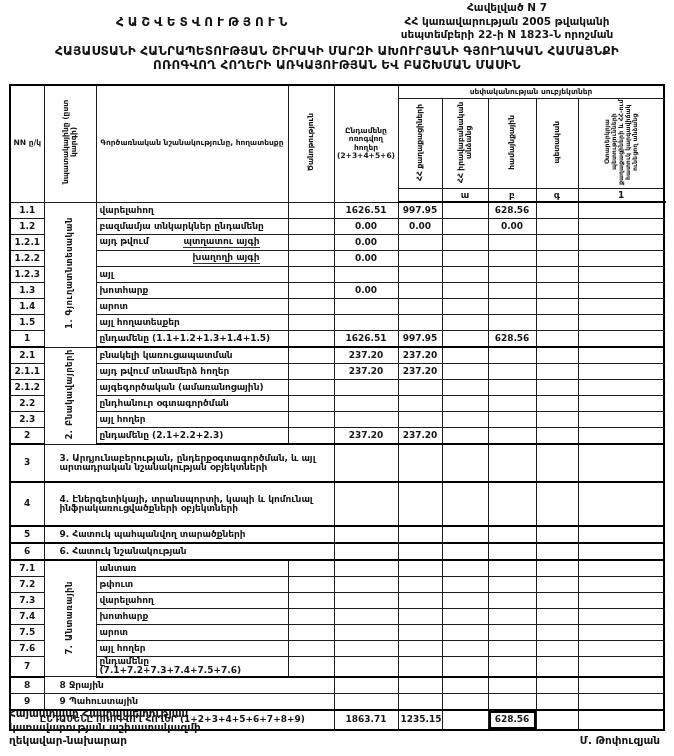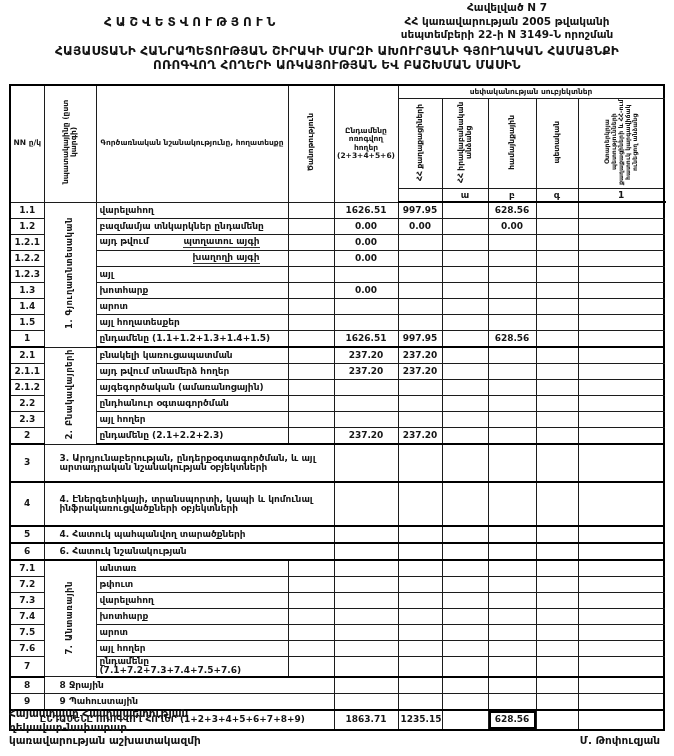--- a/index.html
+++ b/index.html
@@ -9,21 +9,21 @@
     font-family:"DejaVu Sans", sans-serif;
     color:#141414;
     position:relative;
     overflow:hidden;
   }
   .sheet { position:relative; width:674px; height:756px; }
 
   
   .head { position:relative; height:84px; }
   .report-word {
-    position:absolute; left:104px; top:15px;
+    position:absolute; left:116px; top:15px;
     font-size:12px; font-weight:bold; letter-spacing:4px;
   }
   .right-block {
     position:absolute; right:12px; top:1px; width:310px;
     text-align:center; font-weight:bold; font-size:10.5px; line-height:1.3;
   }
   .title1, .title2 {
     position:absolute; left:0; width:100%;
     text-align:center; font-weight:bold; font-size:12px; letter-spacing:0.2px;
   }
@@ -83,21 +83,21 @@
 </head>
 <body>
 
 <div class="sheet">
 
   <div class="head">
     <div class="report-word">ՀԱՇՎԵՏՎՈՒԹՅՈՒՆ</div>
     <div class="right-block">
       <div>Հավելված N 7</div>
       <div>ՀՀ կառավարության 2005 թվականի</div>
-      <div>սեպտեմբերի 22-ի N 3149-Ն որոշման</div>
+      <div>սեպտեմբերի 22-ի N 1823-Ն որոշման</div>
     </div>
     <div class="title1">ՀԱՅԱՍՏԱՆԻ ՀԱՆՐԱՊԵՏՈՒԹՅԱՆ ՇԻՐԱԿԻ ՄԱՐԶԻ ԱԽՈՒՐՅԱՆԻ ԳՅՈՒՂԱԿԱՆ ՀԱՄԱՅՆՔԻ</div>
     <div class="title2">ՈՌՈԳՎՈՂ ՀՈՂԵՐԻ ԱՌԿԱՅՈՒԹՅԱՆ ԵՎ ԲԱՇԽՄԱՆ ՄԱՍԻՆ</div>
   </div>
 
   <table>
     <colgroup>
       <col style="width:34px">
         <col style="width:52px">
         <col style="width:192px">
@@ -342,21 +342,21 @@
           <td class="wlabel" colspan="3">4. Էներգետիկայի, տրանսպորտի, կապի և կոմունալ ինֆրակառուցվածքների օբյեկտների</td>
           <td class="val"></td>
           <td class="val"></td>
           <td class="val"></td>
           <td class="val"></td>
           <td class="val"></td>
           <td class="val"></td>
         </tr>
         <tr class="thick">
           <td class="cid">5</td>
-          <td class="wlabel" colspan="3">4. Հատուկ պահպանվող տարածքների</td>
+          <td class="wlabel" colspan="3">9. Հատուկ պահպանվող տարածքների</td>
           <td class="val"></td>
           <td class="val"></td>
           <td class="val"></td>
           <td class="val"></td>
           <td class="val"></td>
           <td class="val"></td>
         </tr>
         <tr class="thick">
           <td class="cid">6</td>
           <td class="wlabel" colspan="3">6. Հատուկ նշանակության</td>
@@ -473,19 +473,19 @@
           <td class="val boxed">628.56</td>
           <td class="val"></td>
           <td class="val"></td>
         </tr>
       </tbody>
   </table>
 
   <div class="foot">
     <div class="foot-left">
       <div>Հայաստանի Հանրապետության</div>
+      <div>կառավարության աշխատակազմի</div>
       <div>ղեկավար-նախարար</div>
-      <div>կառավարության աշխատակազմի</div>
     </div>
     <div class="foot-right">Մ. Թոփուզյան</div>
   </div>
 
 </div>
 
 </body></html>

